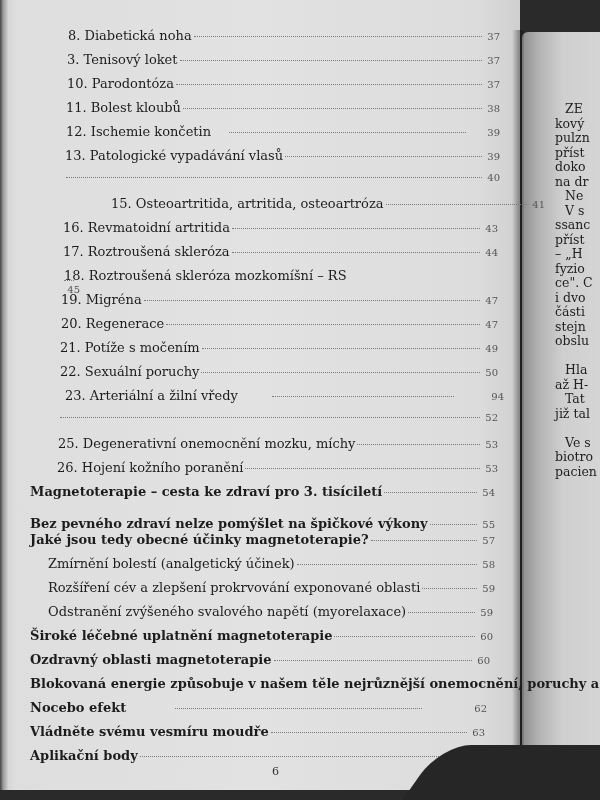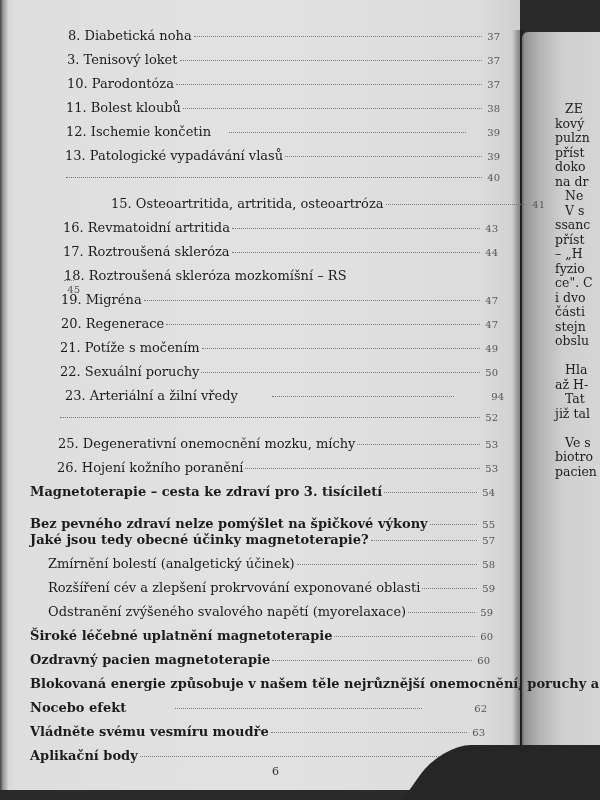--- a/index.html
+++ b/index.html
@@ -214,21 +214,21 @@
       <span class="title">Odstranění zvýšeného svalového napětí (myorelaxace)</span>
       <span class="leader"></span>
       <span class="pg">59</span>
     </div>
     <div class="toc-entry bold" style="left: 30px; top: 628px; width: 463px;">
       <span class="title">Široké léčebné uplatnění magnetoterapie</span>
       <span class="leader"></span>
       <span class="pg">60</span>
     </div>
     <div class="toc-entry bold" style="left: 30px; top: 652px; width: 460px;">
-      <span class="title">Ozdravný pacien magnetoterapie</span>
+      <span class="title">Ozdravný oblasti magnetoterapie</span>
       <span class="leader"></span>
       <span class="pg">60</span>
     </div>
     <div class="toc-entry bold" style="left: 30px; top: 676px; width: 458px;">
       <span class="title">Blokovaná energie způsobuje v našem těle nejrůznější onemocnění, poruchy a bolesti</span>
     </div>
     <div class="toc-entry bold" style="left: 30px; top: 700px; width: 457px; gap: 47px;">
       <span class="title">Nocebo efekt</span>
       <span class="leader"></span>
       <span class="pg">62</span>

